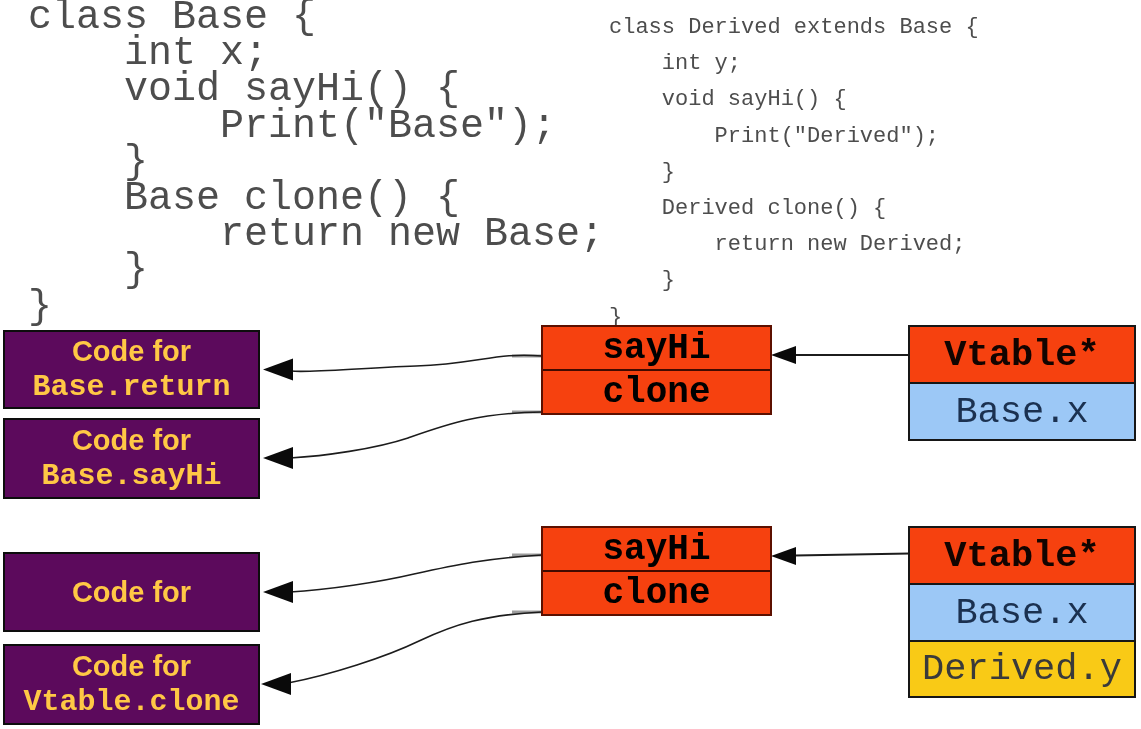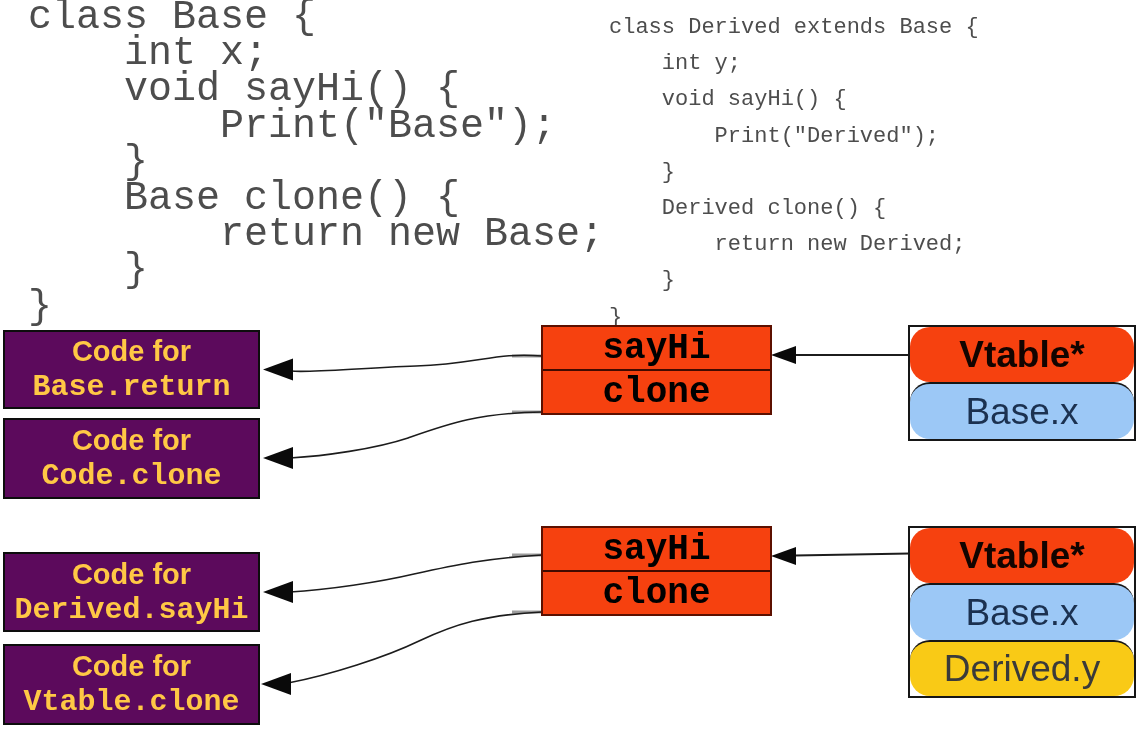--- a/index.html
+++ b/index.html
@@ -45,23 +45,22 @@
     font-size:36px;color:#000000;
   }
   .vrow + .vrow{border-top:2px solid #400a00;}
 
   
   .obj{
     position:absolute;width:224px;border:2px solid #161616;
   }
   .orow{
     height:55px;display:flex;align-items:center;justify-content:center;
-    font-family:Liberation Sans, sans-serif;
+    font-family:Liberation Mono, monospace;
     font-size:37px;
-    border-radius:20px;
   }
   .orow + .orow{border-top:2px solid #161616;}
   .orow-vptr{background:#f6410f;font-weight:700;color:#120400;}
   .orow-basex{background:#9cc8f6;font-weight:400;color:#1b3150;}
   .orow-derivedy{background:#f9ca16;font-weight:400;color:#3a3a3a;height:54px;}
 </style>
 </head>
 <body>
 
 <div class="stage">
@@ -106,25 +105,24 @@
     <path d="M542,612 C484,615 455,624 419,641 C386,657 330,675 288,683" stroke="#1c1c1c" stroke-width="1.6" fill="none"></path>
     <polygon points="261,684 291,673 291,695" fill="#0a0a0a"></polygon>
   </svg>
 
   <div class="codebox" style="top:330px;height:75px;">
     <div class="cb-title">Code for</div>
     <div class="cb-name">Base.return</div>
   </div>
   <div class="codebox" style="top:418px;height:77px;">
     <div class="cb-title">Code for</div>
-    <div class="cb-name">Code.clone</div>
+    <div class="cb-name">Base.sayHi</div>
   </div>
   <div class="codebox" style="top:552px;height:76px;">
     <div class="cb-title">Code for</div>
-    <div class="cb-name">Derived.sayHi</div>
   </div>
   <div class="codebox" style="top:644px;height:77px;">
     <div class="cb-title">Code for</div>
     <div class="cb-name">Vtable.clone</div>
   </div>
 
   <div class="vtable" style="left:541px;top:325px;">
     <div class="vrow">sayHi</div>
     <div class="vrow">clone</div>
   </div>

